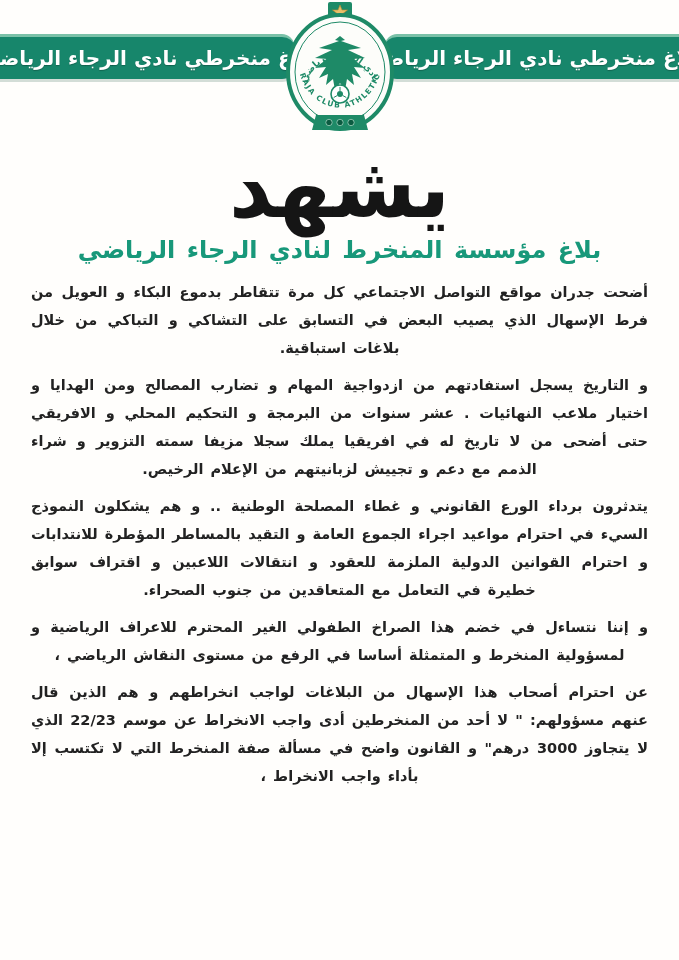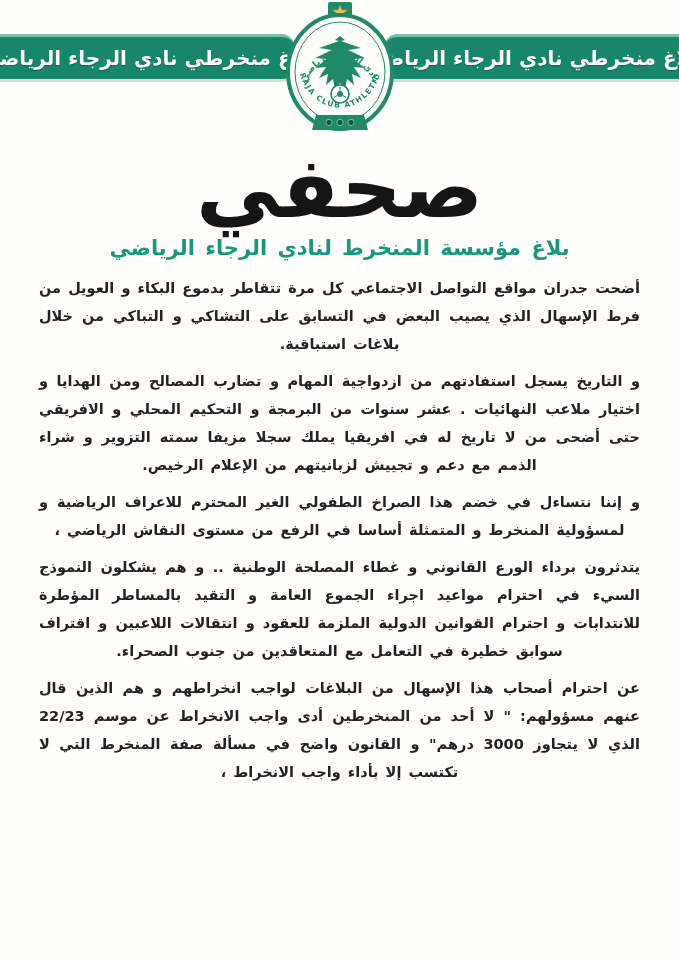--- a/index.html
+++ b/index.html
@@ -34,28 +34,28 @@
   .title{
     margin:4px 0 0;
     text-align:center;
     font-size:84px;line-height:92px;
     font-weight:900;color:#151515;
     font-family:"DejaVu Sans",sans-serif;
   }
   .subtitle{
     margin:2px 0 10px;
     text-align:center;
-    font-size:21px;font-weight:700;
+    font-size:24px;font-weight:700;
     color:#18987A;
     word-spacing:3px;
   }
   
   .body{padding:4px 24px 0;}
   .para{
-    margin:0 15px 9px;
+    margin:0 7px 9px;
     direction:rtl;
     font-size:14.5px;line-height:28px;
     font-weight:700;color:#222222;
     text-align:justify;text-align-last:center;
     word-spacing:2px;
   }
 </style>
 </head>
 <body>
 
@@ -95,26 +95,26 @@
         <path d="M57 89 v-4 M54.3 93.5 l-3.6 2 M59.7 93.5 l3.6 2" stroke="#1E8A67" stroke-width="1" fill="none"></path>
 
         <polygon points="33,113 81,113 85,128 29,128" fill="#1E8A67"></polygon>
         <circle cx="46" cy="120.5" r="3.2" fill="#0B5B41" stroke="#9ed2bd" stroke-width="0.8"></circle>
         <circle cx="57" cy="120.5" r="3.2" fill="#0B5B41" stroke="#9ed2bd" stroke-width="0.8"></circle>
         <circle cx="68" cy="120.5" r="3.2" fill="#0B5B41" stroke="#9ed2bd" stroke-width="0.8"></circle>
       </svg>
     </div>
   </div>
 
-  <h1 class="title">صحفي</h1>
+  <h1 class="title">يشهد</h1>
 
   <h2 class="subtitle">بلاغ مؤسسة المنخرط لنادي الرجاء الرياضي</h2>
 
   <div class="body">
     <p class="para">أضحت جدران مواقع التواصل الاجتماعي كل مرة تتقاطر بدموع البكاء و العويل من فرط الإسهال الذي يصيب البعض في التسابق على التشاكي و التباكي من خلال بلاغات استباقية.</p>
     <p class="para">و التاريخ يسجل استفادتهم من ازدواجية المهام و تضارب المصالح ومن الهدايا و اختيار ملاعب النهائيات . عشر سنوات من البرمجة و التحكيم المحلي و الافريقي حتى أضحى من لا تاريخ له في افريقيا يملك سجلا مزيفا سمته التزوير و شراء الذمم مع دعم و تجييش لزبانيتهم من الإعلام الرخيص.</p>
+    <p class="para">يتدثرون برداء الورع القانوني و غطاء المصلحة الوطنية .. و هم يشكلون النموذج السيء في احترام مواعيد اجراء الجموع العامة و التقيد بالمساطر المؤطرة للانتدابات و احترام القوانين الدولية الملزمة للعقود و انتقالات اللاعبين و اقتراف سوابق خطيرة في التعامل مع المتعاقدين من جنوب الصحراء.</p>
     <p class="para">و إننا نتساءل في خضم هذا الصراخ الطفولي الغير المحترم للاعراف الرياضية و لمسؤولية المنخرط و المتمثلة أساسا في الرفع من مستوى النقاش الرياضي ،</p>
-    <p class="para">يتدثرون برداء الورع القانوني و غطاء المصلحة الوطنية .. و هم يشكلون النموذج السيء في احترام مواعيد اجراء الجموع العامة و التقيد بالمساطر المؤطرة للانتدابات و احترام القوانين الدولية الملزمة للعقود و انتقالات اللاعبين و اقتراف سوابق خطيرة في التعامل مع المتعاقدين من جنوب الصحراء.</p>
     <p class="para">عن احترام أصحاب هذا الإسهال من البلاغات لواجب انخراطهم و هم الذين قال عنهم مسؤولهم: " لا أحد من المنخرطين أدى واجب الانخراط عن موسم 22/23 الذي لا يتجاوز 3000 درهم" و القانون واضح في مسألة صفة المنخرط التي لا تكتسب إلا بأداء واجب الانخراط ،</p>
 
   </div>
 
 </div>
 
 </body></html>

